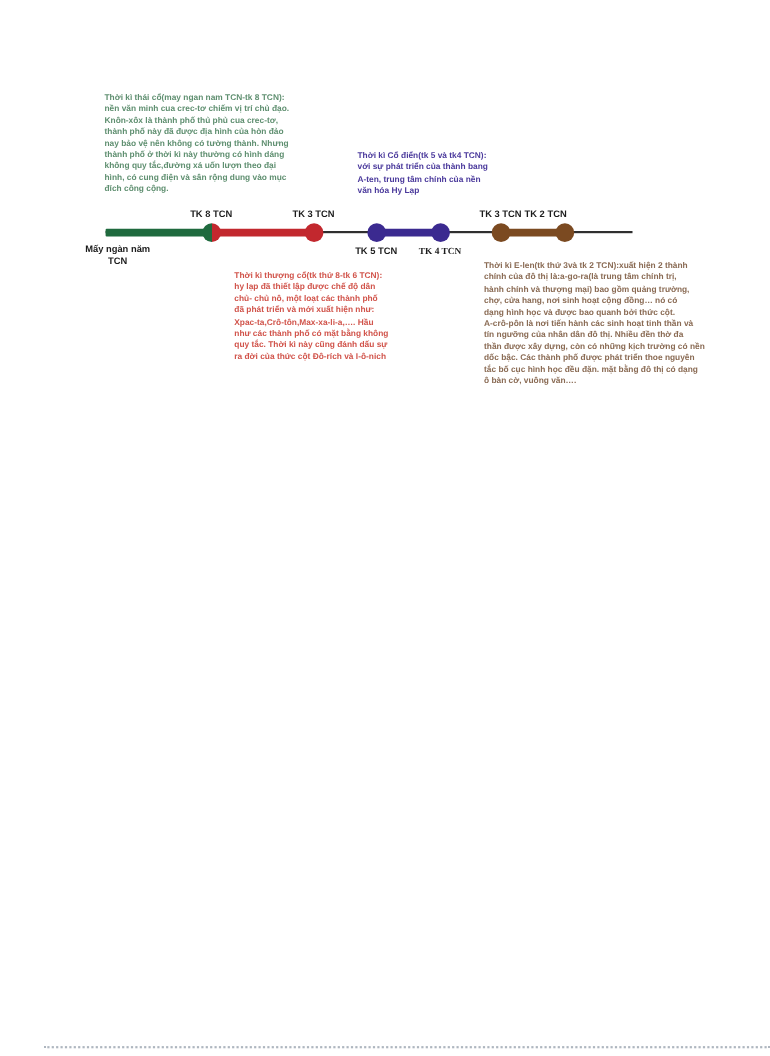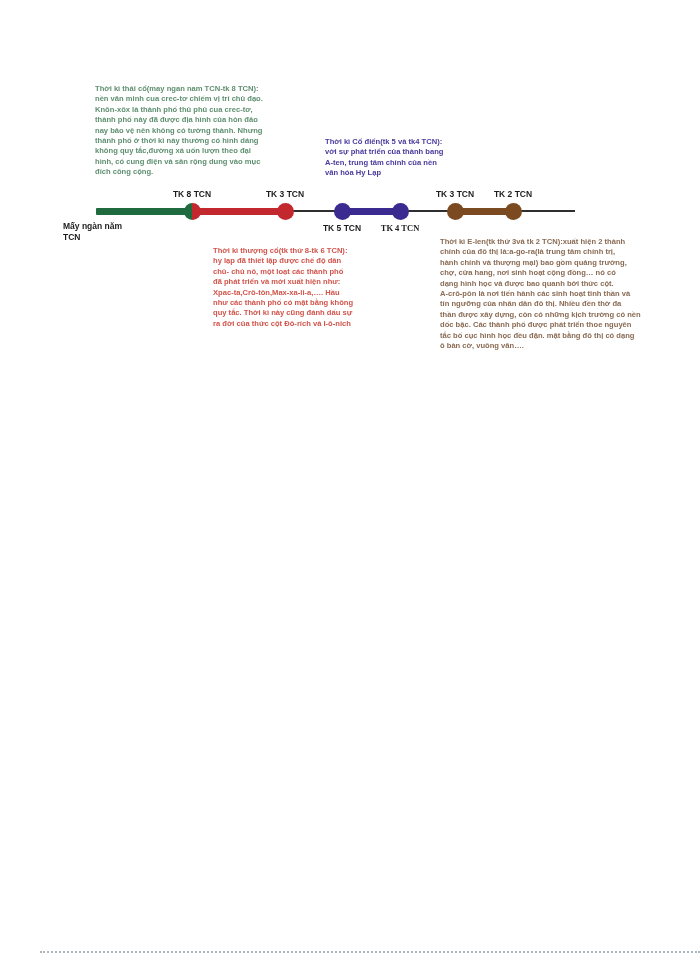--- a/index.html
+++ b/index.html
@@ -27,21 +27,21 @@
   .dot-tk4{left:392px;background:var(--classical_purple,#3b2a90);}
   .dot-tk3{left:447px;background:var(--hellenistic_brown,#7b4a21);}
   .dot-tk2{left:505px;background:var(--hellenistic_brown,#7b4a21);}
   .tl-label{
     position:absolute;transform:translateX(-50%);white-space:nowrap;
     font-size:8.5px;font-weight:700;color:#1c1c1c;
   }
   .lbl-above{top:189px;}
   .lbl-below{top:223px;text-align:center;}
   .tl-origin{
-    position:absolute;left:63px;top:221px;width:88px;
+    position:absolute;left:63px;top:221px;width:88px;text-align:center;
     white-space:pre-line;font-size:8.5px;font-weight:700;color:#1c1c1c;line-height:11px;
   }
   .page-break{
     position:absolute;left:40px;top:951px;width:660px;height:0;
     border-top:2px dotted #aeb6bf;
   }
 </style>
 </head>
 <body>
 
@@ -75,21 +75,21 @@
     <div class="tl-dot dot-tk5"></div>
     <div class="tl-dot dot-tk4"></div>
     <div class="tl-dot dot-tk3"></div>
     <div class="tl-dot dot-tk2"></div>
 
     <span class="tl-label lbl-above" style="left:192px;">TK 8 TCN</span>
     <span class="tl-label lbl-above" style="left:285px;">TK 3 TCN</span>
     <span class="tl-label lbl-below" style="left:342px;">TK 5 TCN</span>
     <span class="tl-label lbl-below" style="left:400px;font-family:Liberation Serif, serif;">TK 4 TCN</span>
     <span class="tl-label lbl-above" style="left:455px;">TK 3 TCN</span>
-    <span class="tl-label lbl-above" style="left:513px;">TK 2 TCN</span>
+    <span class="tl-label lbl-above" style="left:496px;">TK 2 TCN</span>
 
     <div class="tl-origin">Mấy ngàn năm
 TCN</div>
   </div>
 
   <div class="text-block" style="left: 185px; top: 246px; color: rgb(209, 84, 75); margin-left: 28px;">Thời kì thượng cổ(tk thứ 8-tk 6 TCN):
 hy lạp đã thiết lập được chế độ dân
 chủ- chủ nô, một loạt các thành phố
 đã phát triển và mới xuất hiện như:
 Xpac-ta,Crô-tôn,Max-xa-li-a,…. Hầu

